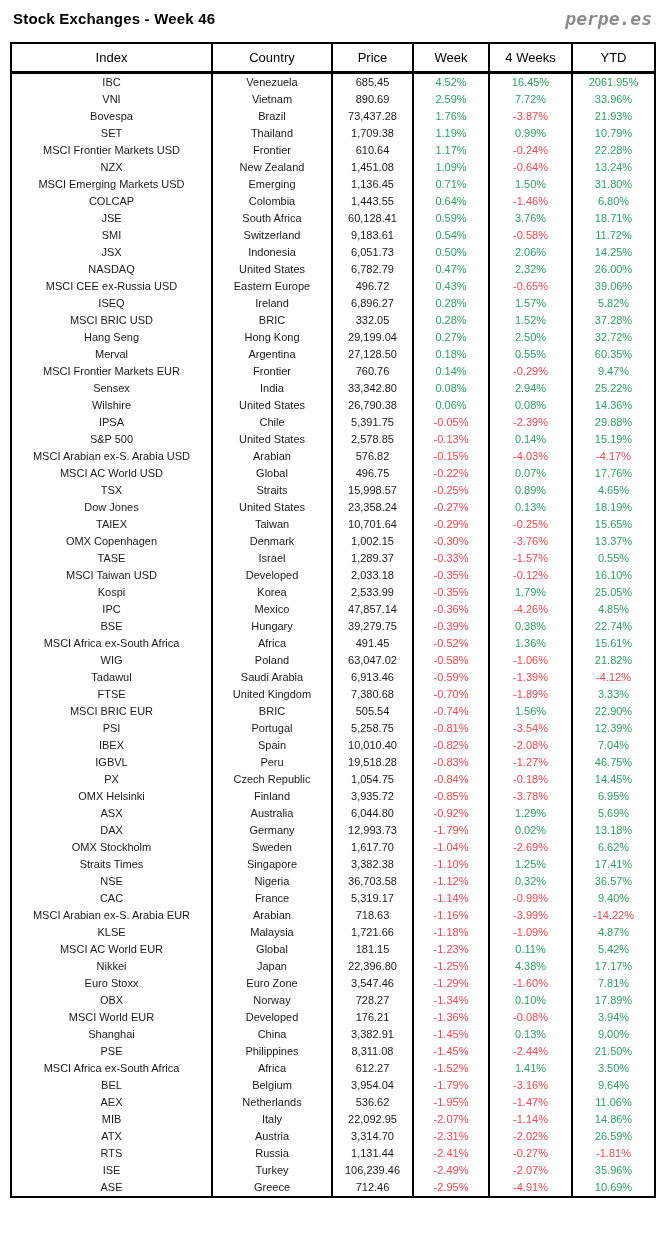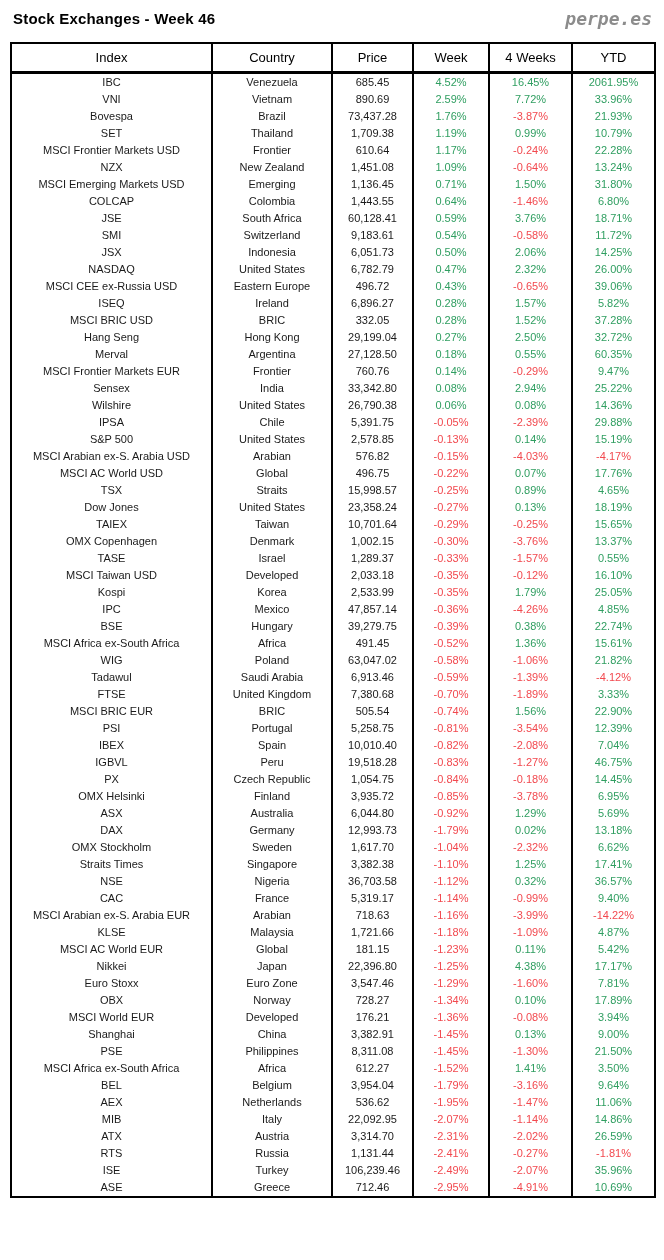--- a/index.html
+++ b/index.html
@@ -464,21 +464,21 @@
         <td>12,993.73</td>
         <td class="neg">-1.79%</td>
         <td class="pos">0.02%</td>
         <td class="pos">13.18%</td>
       </tr>
       <tr>
         <td>OMX Stockholm</td>
         <td>Sweden</td>
         <td>1,617.70</td>
         <td class="neg">-1.04%</td>
-        <td class="neg">-2.32%</td>
+        <td class="neg">-2.69%</td>
         <td class="pos">6.62%</td>
       </tr>
       <tr>
         <td>Straits Times</td>
         <td>Singapore</td>
         <td>3,382.38</td>
         <td class="neg">-1.10%</td>
         <td class="pos">1.25%</td>
         <td class="pos">17.41%</td>
       </tr>
@@ -560,21 +560,21 @@
         <td>3,382.91</td>
         <td class="neg">-1.45%</td>
         <td class="pos">0.13%</td>
         <td class="pos">9.00%</td>
       </tr>
       <tr>
         <td>PSE</td>
         <td>Philippines</td>
         <td>8,311.08</td>
         <td class="neg">-1.45%</td>
-        <td class="neg">-1.30%</td>
+        <td class="neg">-2.44%</td>
         <td class="pos">21.50%</td>
       </tr>
       <tr>
         <td>MSCI Africa ex-South Africa</td>
         <td>Africa</td>
         <td>612.27</td>
         <td class="neg">-1.52%</td>
         <td class="pos">1.41%</td>
         <td class="pos">3.50%</td>
       </tr>

